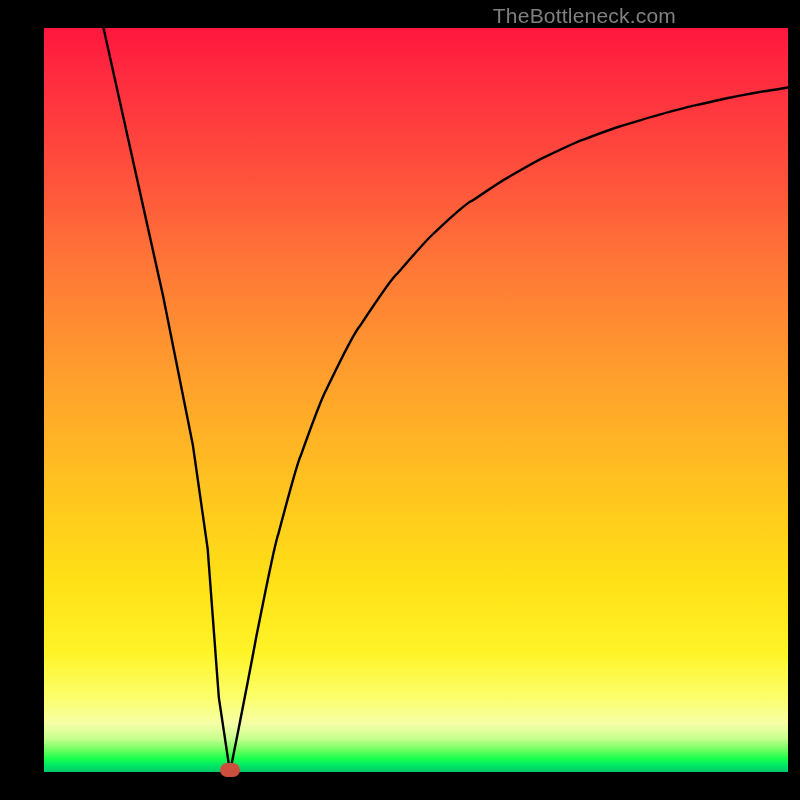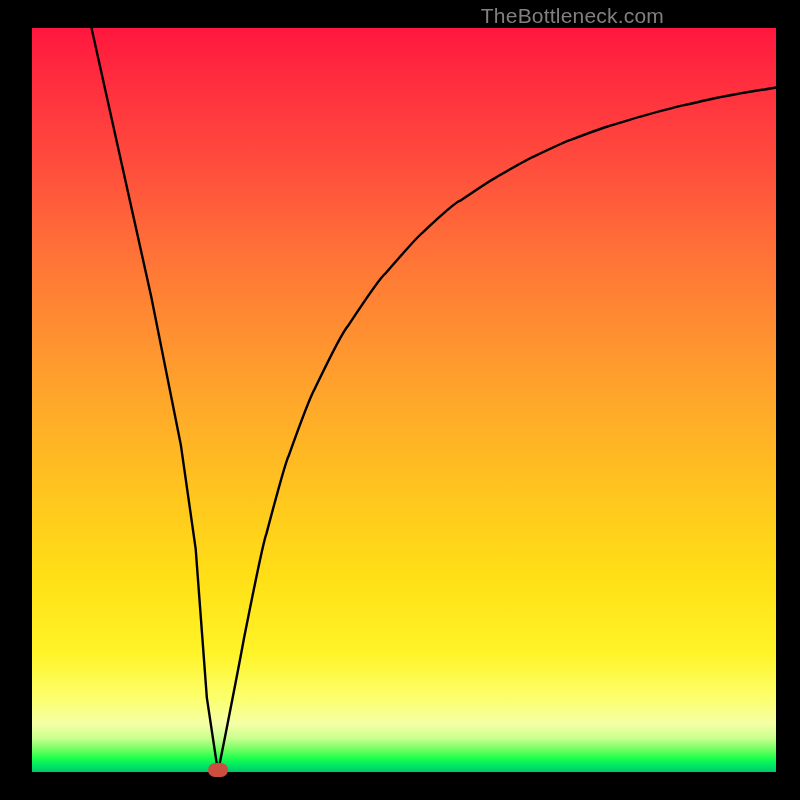--- a/index.html
+++ b/index.html
@@ -7,21 +7,21 @@
     padding: 0;
     width: 800px;
     height: 800px;
     background: #000;
     overflow: hidden;
     font-family: Arial, Helvetica, sans-serif;
   }
   .frame {
     position: absolute;
     top: 0;
-    left: 4px;
+    left: 16px;
     width: 672px;
     height: 800px;
   }
   .plot-area {
     position: absolute;
     top: 28px;
     left: 28px;
     width: 744px;
     height: 744px;
     

